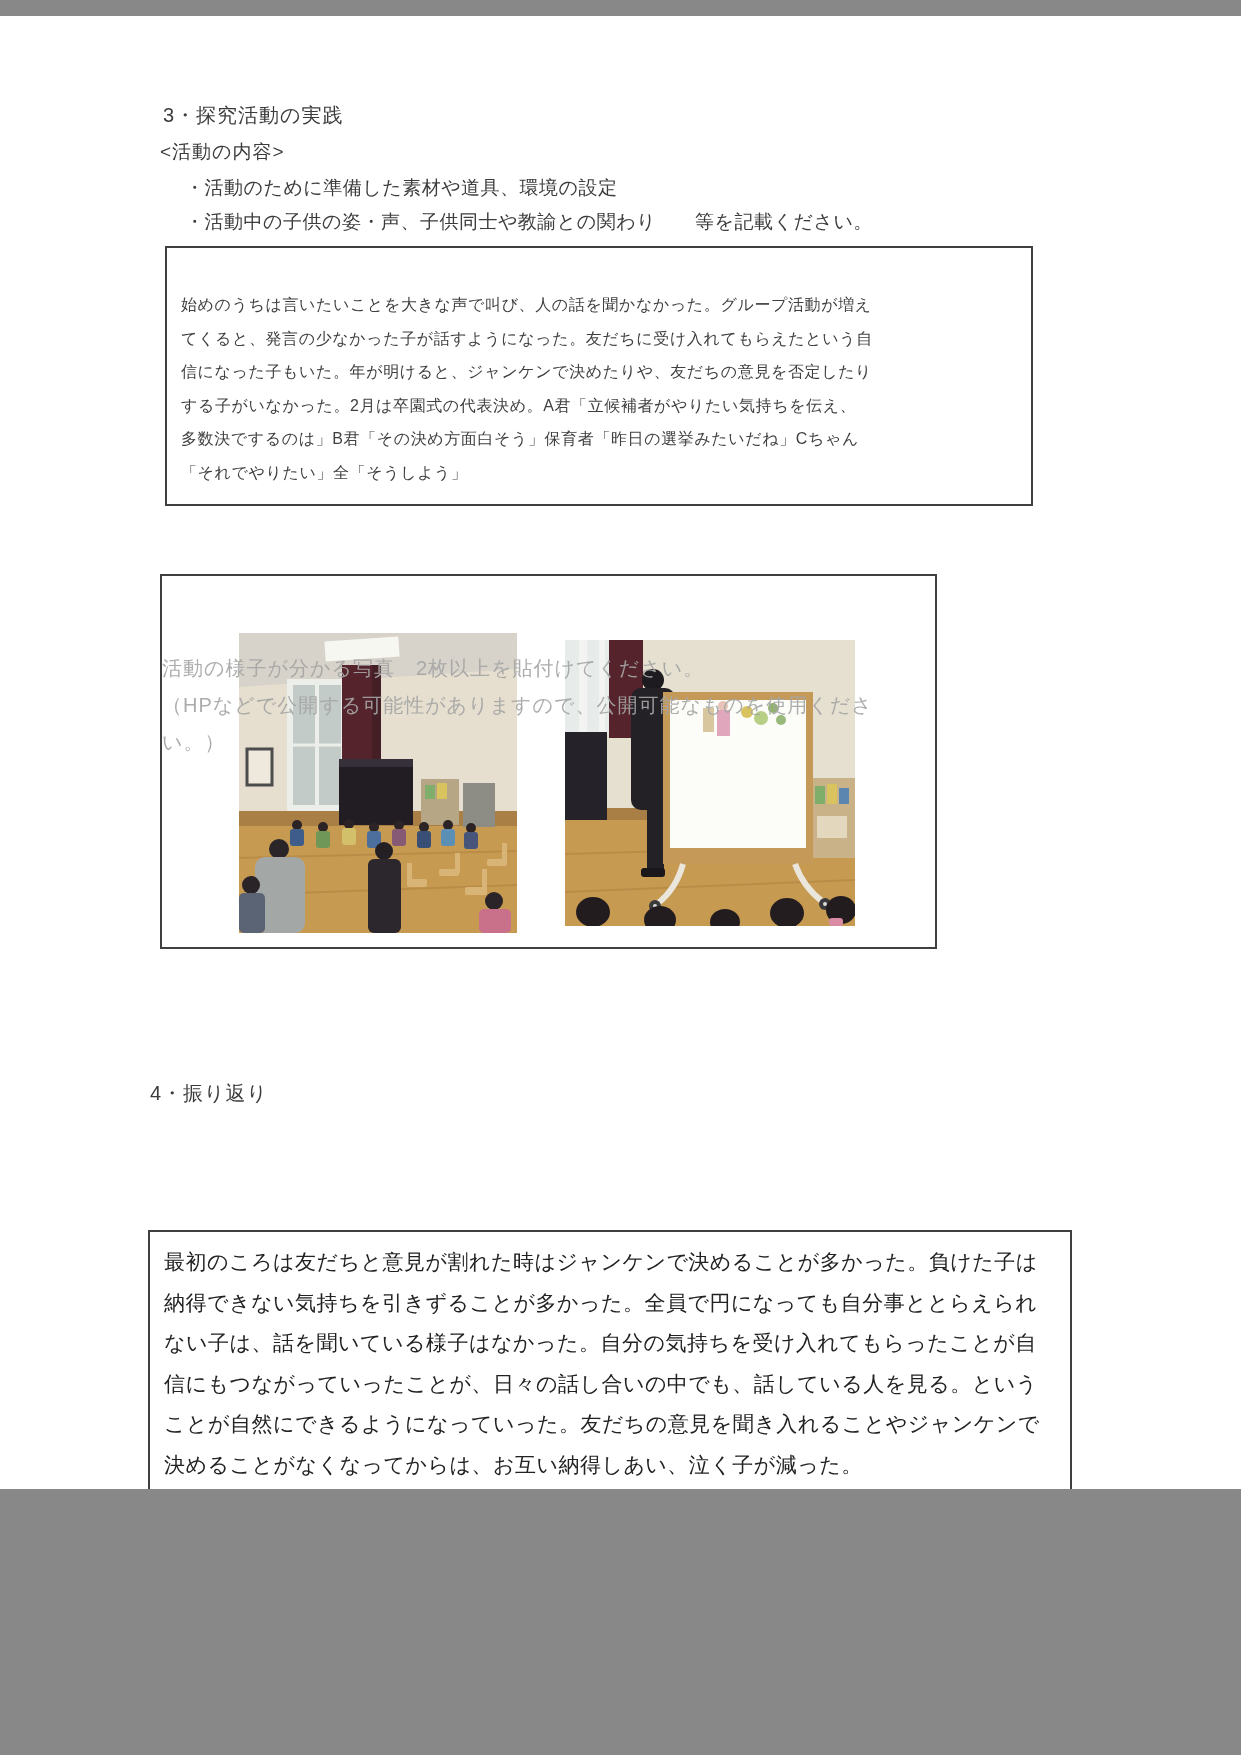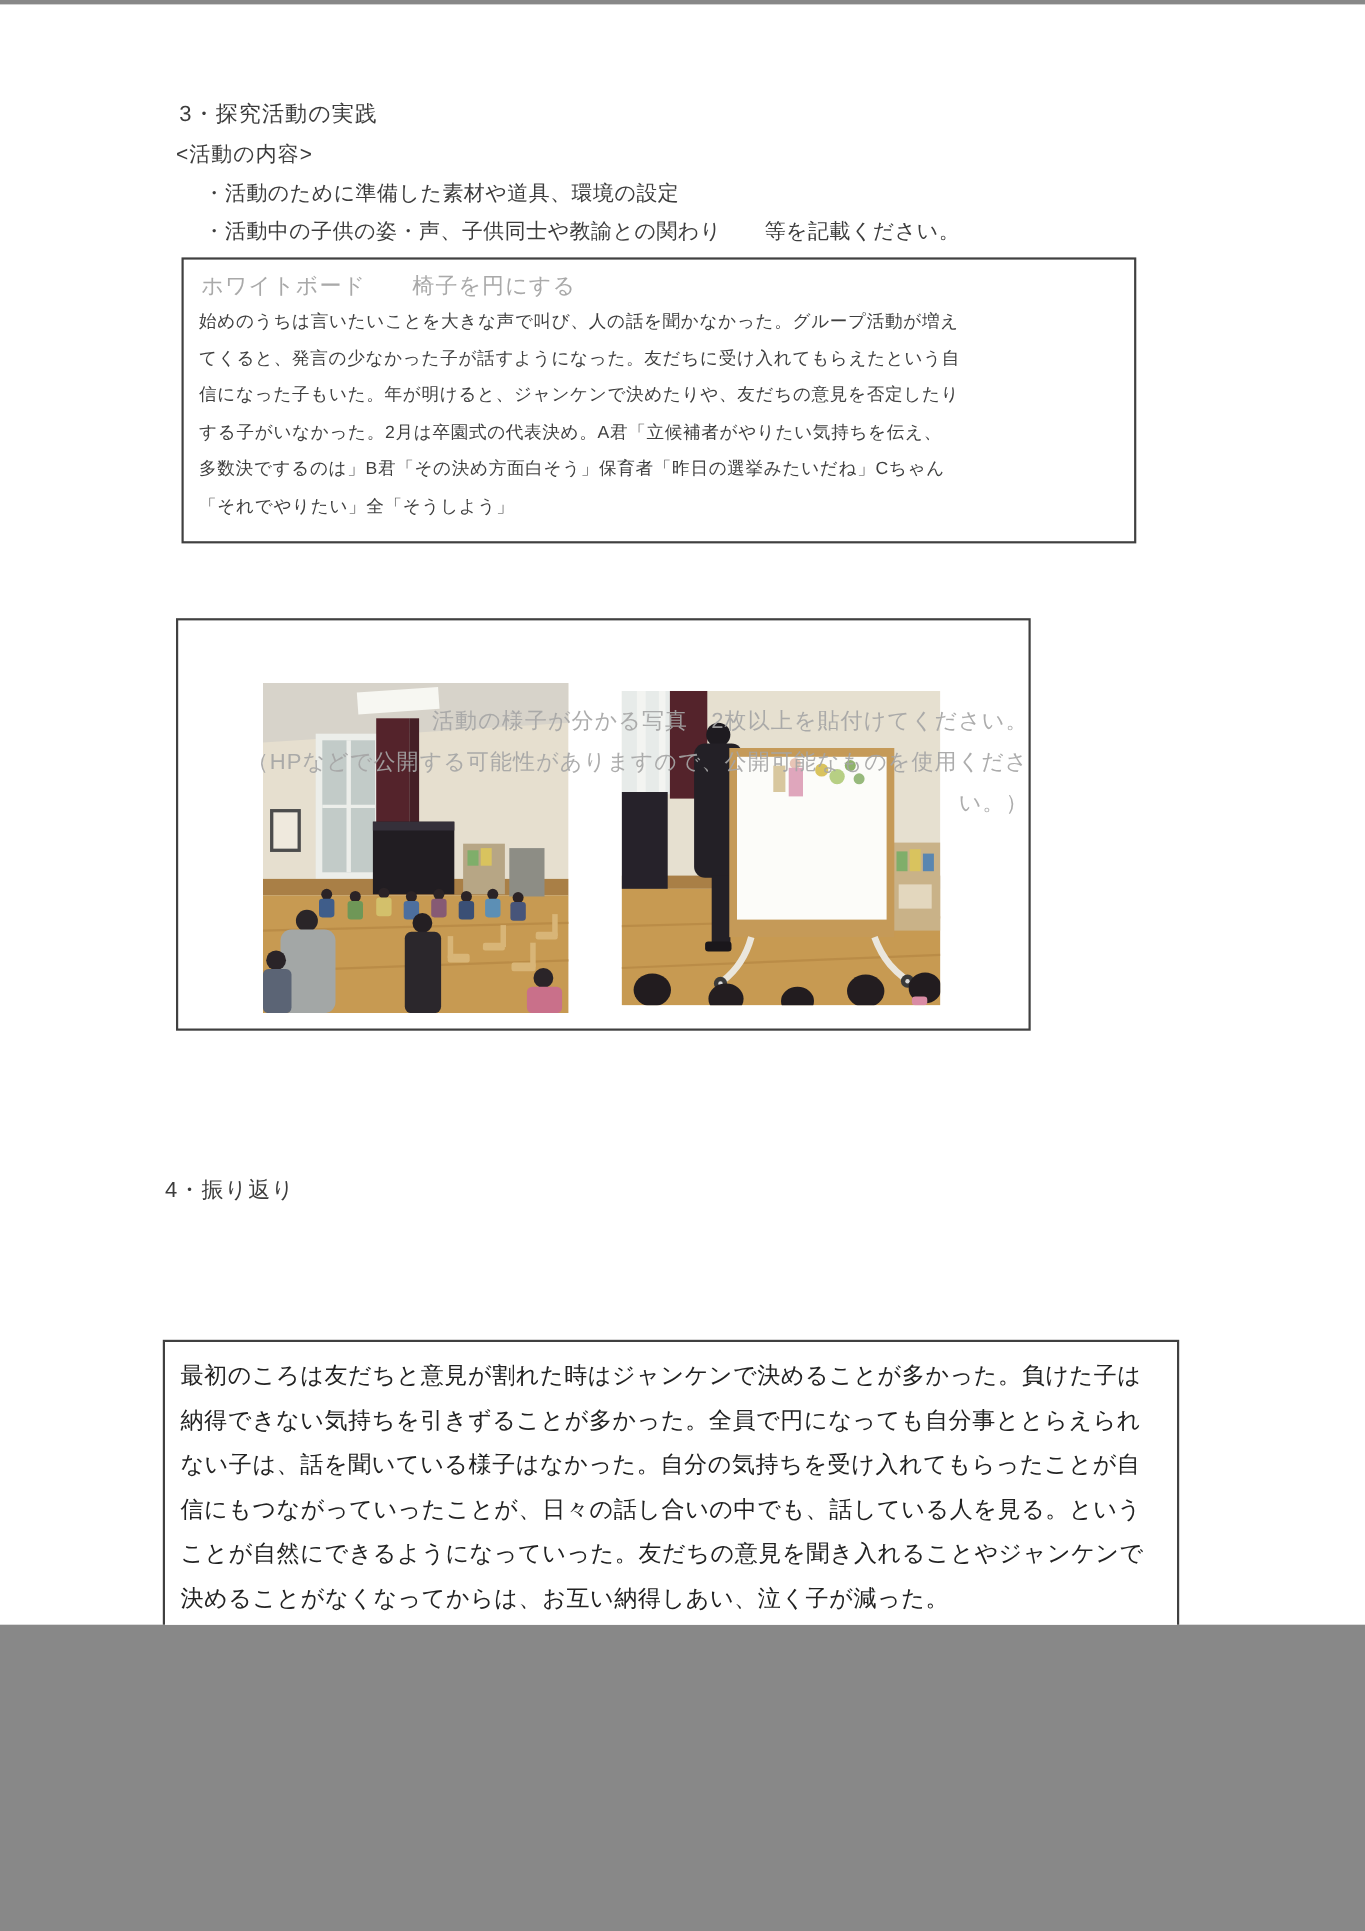--- a/index.html
+++ b/index.html
@@ -1,20 +1,20 @@
 <!DOCTYPE html>
 <html lang="ja"><head>
 <meta charset="utf-8">
 <style>
   html,body{margin:0;padding:0;background:#888;}
   .page{
     position:relative;
     width:1241px;height:1473px;
     background:#ffffff;
-    margin:4px auto;
+    margin:16px auto;
     font-family:"Liberation Sans","DejaVu Sans",sans-serif;
     color:#3a3a3a;
     overflow:hidden;
   }
   .abs{position:absolute;}
   .h-section{font-size:20px;letter-spacing:1px;color:#3c3c3c;}
   .subhead{font-size:19px;letter-spacing:1px;color:#3c3c3c;}
   .bullet{font-size:19px;letter-spacing:0.5px;color:#3c3c3c;}
   .frame{
     position:absolute;
@@ -28,21 +28,21 @@
     white-space:pre-line;
   }
   .box1-text{
     position:absolute;left:14px;top:40px;right:10px;
     font-size:16px;line-height:33.5px;letter-spacing:0.6px;
     color:#3f3f3f;white-space:pre-line;
   }
   .photo-box{overflow:hidden;}
   .watermark{
     position:absolute;left:0;right:0;top:74px;
-    text-align:right;
+    text-align:left;
     font-size:20px;line-height:37px;letter-spacing:1px;
     color:rgba(165,165,165,0.92);
     white-space:pre-line;
     z-index:3;
   }
   .photo{
     position:absolute;z-index:1;
     overflow:hidden;
   }
   .photo svg{display:block;}
@@ -60,21 +60,20 @@
 
   <div class="abs h-section" style="left:163px;top:86px;">3・探究活動の実践</div>
 
   <div class="abs subhead" style="left:160px;top:123px;">&lt;活動の内容&gt;</div>
 
   <div class="abs bullet" style="left:185px;top:193px;">・活動中の子供の姿・声、子供同士や教諭との関わり　　等を記載ください。</div>
 
   <div class="abs bullet" style="left:185px;top:159px;">・活動のために準備した素材や道具、環境の設定</div>
 
   <div class="frame" style="left:165px;top:230px;width:868px;height:260px;">
-    <div class="box1-placeholder">ホワイトボード　　椅子を円にする</div>
     <div class="box1-text">始めのうちは言いたいことを大きな声で叫び、人の話を聞かなかった。グループ活動が増え
 てくると、発言の少なかった子が話すようになった。友だちに受け入れてもらえたという自
 信になった子もいた。年が明けると、ジャンケンで決めたりや、友だちの意見を否定したり
 する子がいなかった。2月は卒園式の代表決め。A君「立候補者がやりたい気持ちを伝え、
 多数決でするのは」B君「その決め方面白そう」保育者「昨日の選挙みたいだね」Cちゃん
 「それでやりたい」全「そうしよう」</div>
   </div>
 
   <div class="frame photo-box" style="left:160px;top:558px;width:777px;height:375px;">
 

